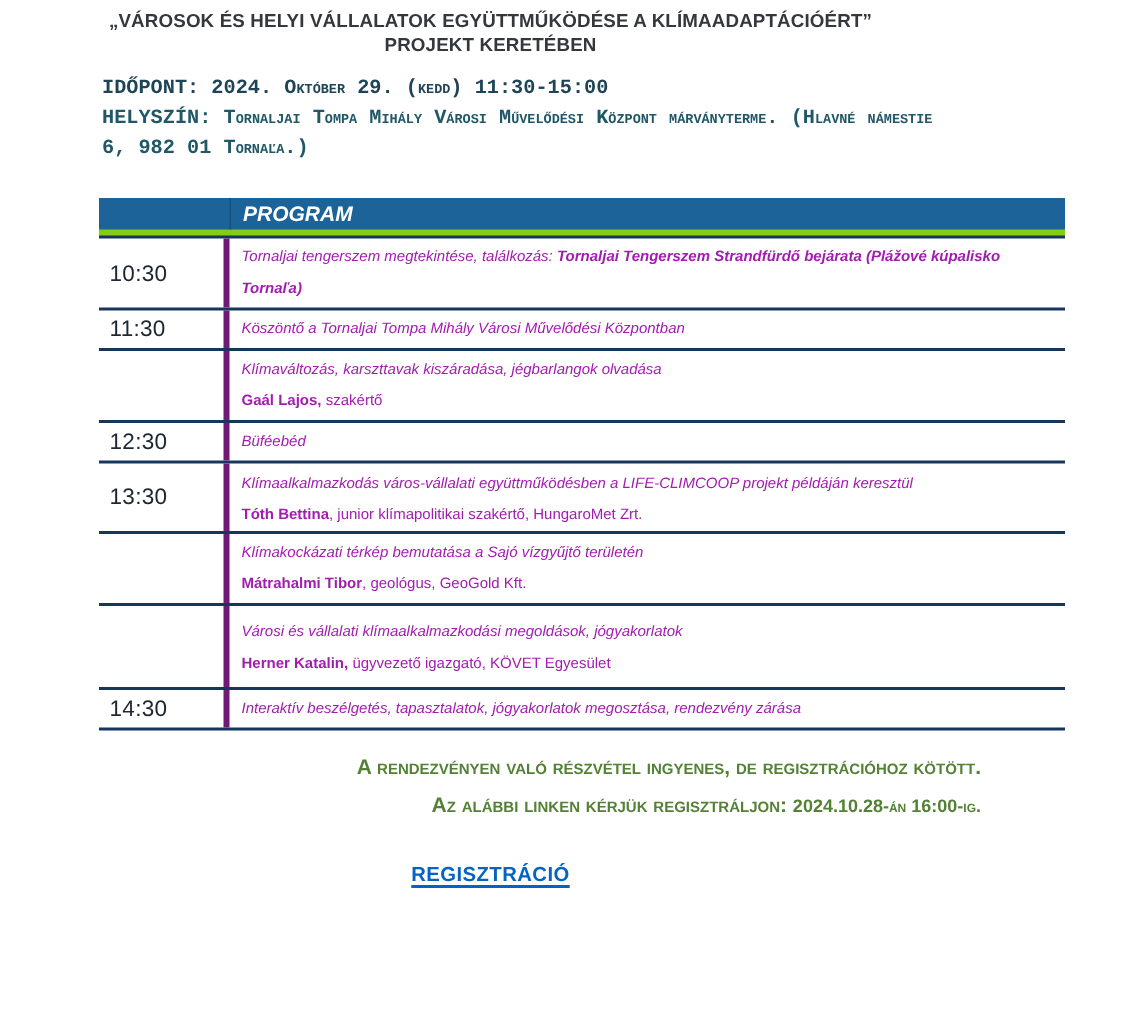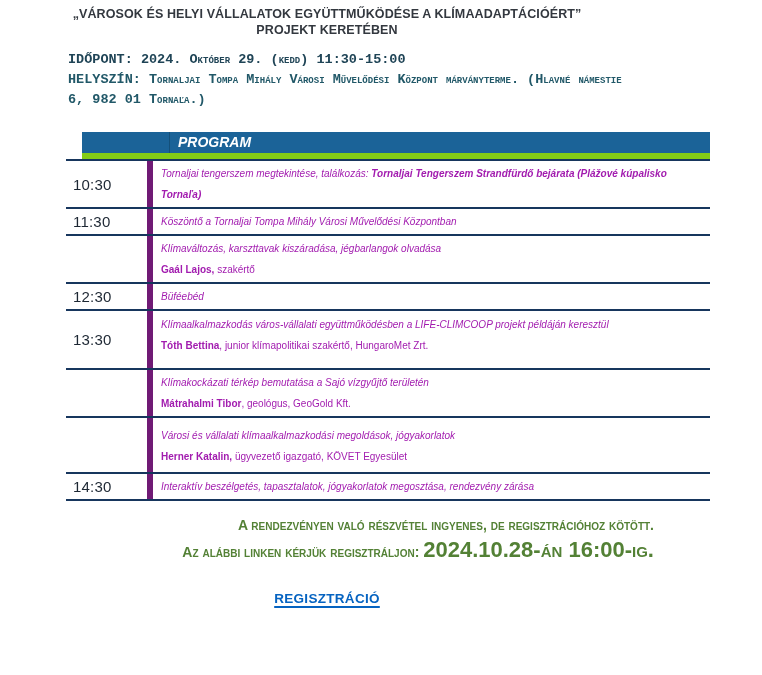--- a/index.html
+++ b/index.html
@@ -17,52 +17,52 @@
   }
 
   
   .meta{margin:12px 0 0 68px;width:640px;font-family:Liberation Mono, monospace;}
   .meta-line{font-weight:bold;font-size:13.5px;line-height:20px;font-variant:small-caps;}
   .meta-date{color:#1f4456;}
   .meta-loc{color:#215868;}
 
   
   .ptable{margin:22px 0 0 66px;width:644px;border-bottom:2px solid #17365d;}
-  .thead{display:flex;background:#1b6398;height:21px;border-bottom:6px solid #84cc16;margin-left:16px;}
+  .thead{display:flex;background:#1b6398;height:21px;border-bottom:4px solid #84cc16;}
   .thead .tspacer{width:87px;border-right:1px solid #14507a;}
   .thead .tlabel{
     flex:1;color:#ffffff;font-weight:bold;font-style:italic;
     font-size:14px;line-height:21px;padding-left:8px;
   }
   .trow{display:flex;border-top:2px solid #17365d;}
   .trow:first-of-type{border-top:none;}
   .tcell-time{
-    width:87px;box-sizing:border-box;padding-left:7px;border-right:6px solid #701a75;
+    width:87px;box-sizing:border-box;padding-left:7px;border-right:4px solid #701a75;
     display:flex;align-items:center;
     font-size:15px;color:#1d2733;letter-spacing:0.2px;
   }
   .tcell-content{
     flex:1;box-sizing:border-box;padding:2px 6px 2px 8px;
     font-size:10px;line-height:21px;color:#a21caf;
   }
-  .row-5 .tcell-content{padding-top:3px;padding-bottom:12px;}
+  .row-5 .tcell-content{padding-top:3px;padding-bottom:0;}
   .row-6 .tcell-content{padding-top:7px;padding-bottom:5px;}
   .sess-title{font-style:italic;}
   .sess-title-bold{font-style:italic;font-weight:bold;}
   .speaker-line{font-style:normal;}
   .speaker-name{font-weight:bold;}
 
   
   .note{
     text-align:right;font-variant:small-caps;font-weight:bold;
     color:#538135;font-size:14px;line-height:19px;
   }
   .note-1{margin-top:15px;}
   .note-2{margin-top:4px;line-height:22px;}
-  .deadline{font-size:22px;}
+  .deadline{font-size:12px;}
 
   
   .reg-wrap{margin-top:26px;text-align:center;}
   .reg-link{
     display:inline-block;color:#0563c1;font-weight:bold;font-size:13.5px;
     letter-spacing:0.3px;text-decoration:underline;text-decoration-thickness:2px;
     text-underline-offset:3px;cursor:pointer;
   }
 </style>
 </head>

